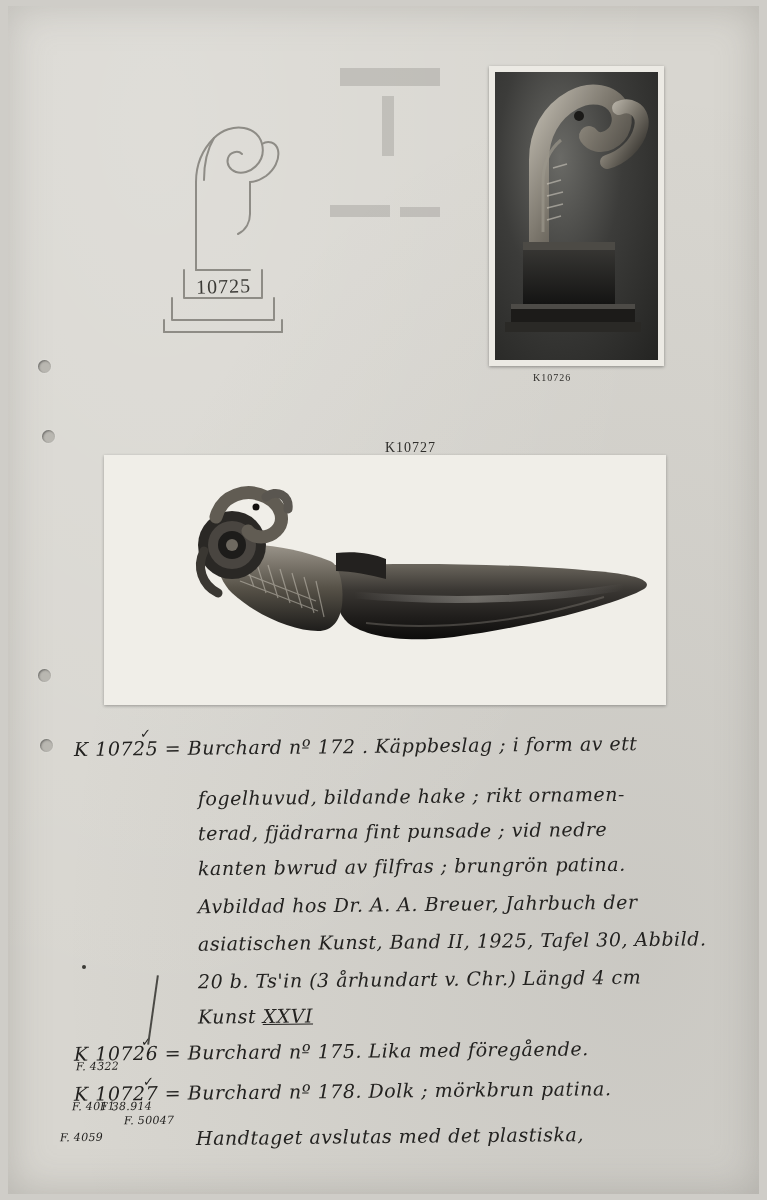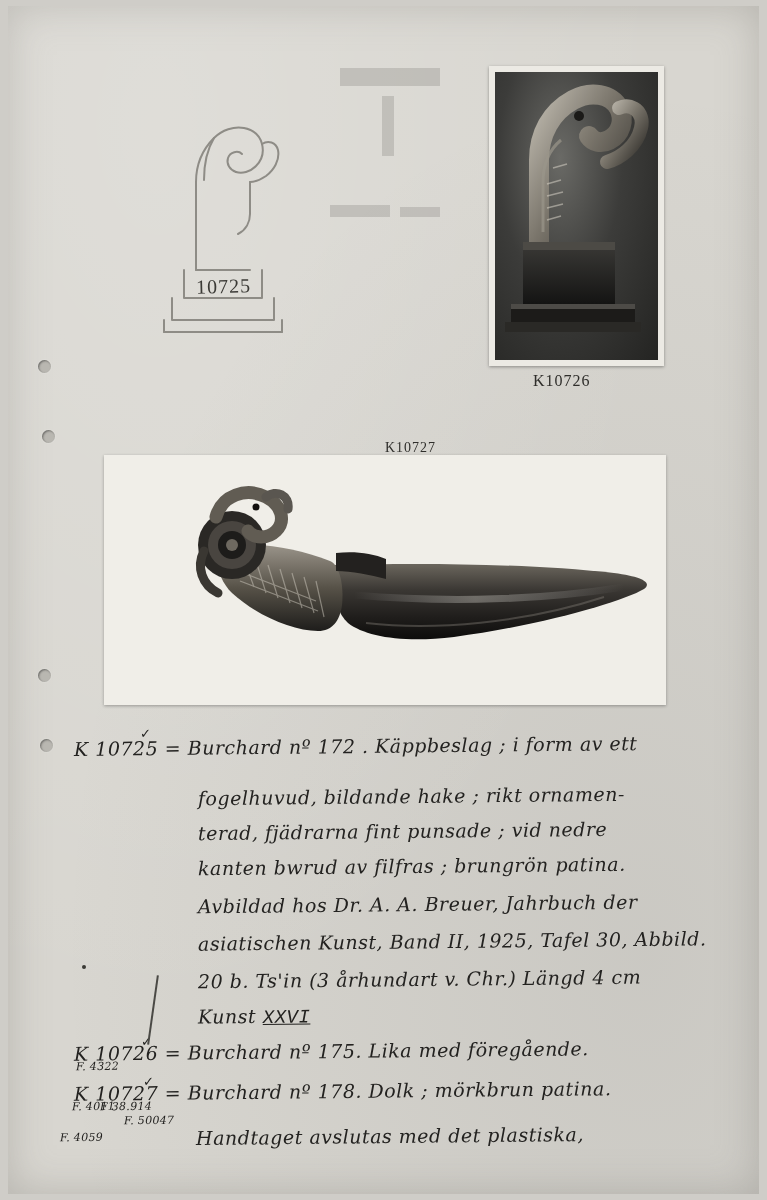--- a/index.html
+++ b/index.html
@@ -91,21 +91,21 @@
   .photo1 .plate {
     position: absolute;
     inset: 6px 6px 6px 6px;
     background:
       radial-gradient(ellipse at 40% 30%, #6a6a66 0%, #3c3c3a 45%, #242422 100%);
   }
   .cap-k10726 {
     position: absolute;
     left: 533px;
     top: 372px;
-    font-size: 16px;
+    font-size: 10px;
     color: #2f2e2b;
     letter-spacing: 1px;
   }
 
   
   .cap-k10727 {
     position: absolute;
     left: 385px;
     top: 440px;
     font-size: 14px;
@@ -141,21 +141,21 @@
     transform: rotate(-0.6deg);
     color: #232220;
   }
   .l-main { font-size: 19px; letter-spacing: 0.5px; }
   .l-small { font-size: 11px; letter-spacing: 0.3px; font-style: italic; }
   .tick {
     position:absolute;
     font-size: 13px;
     color:#232220;
   }
-  .uline { text-decoration: underline; font-family: Liberation Mono, monospace; }
+  .uline { text-decoration: underline; }
   .stroke-mark {
     position:absolute;
     width:2px;
     height:70px;
     background:#4a4945;
     transform: rotate(8deg);
   }
   .dot-mark{
     position:absolute;
     width:4px;height:4px;border-radius:50%;

